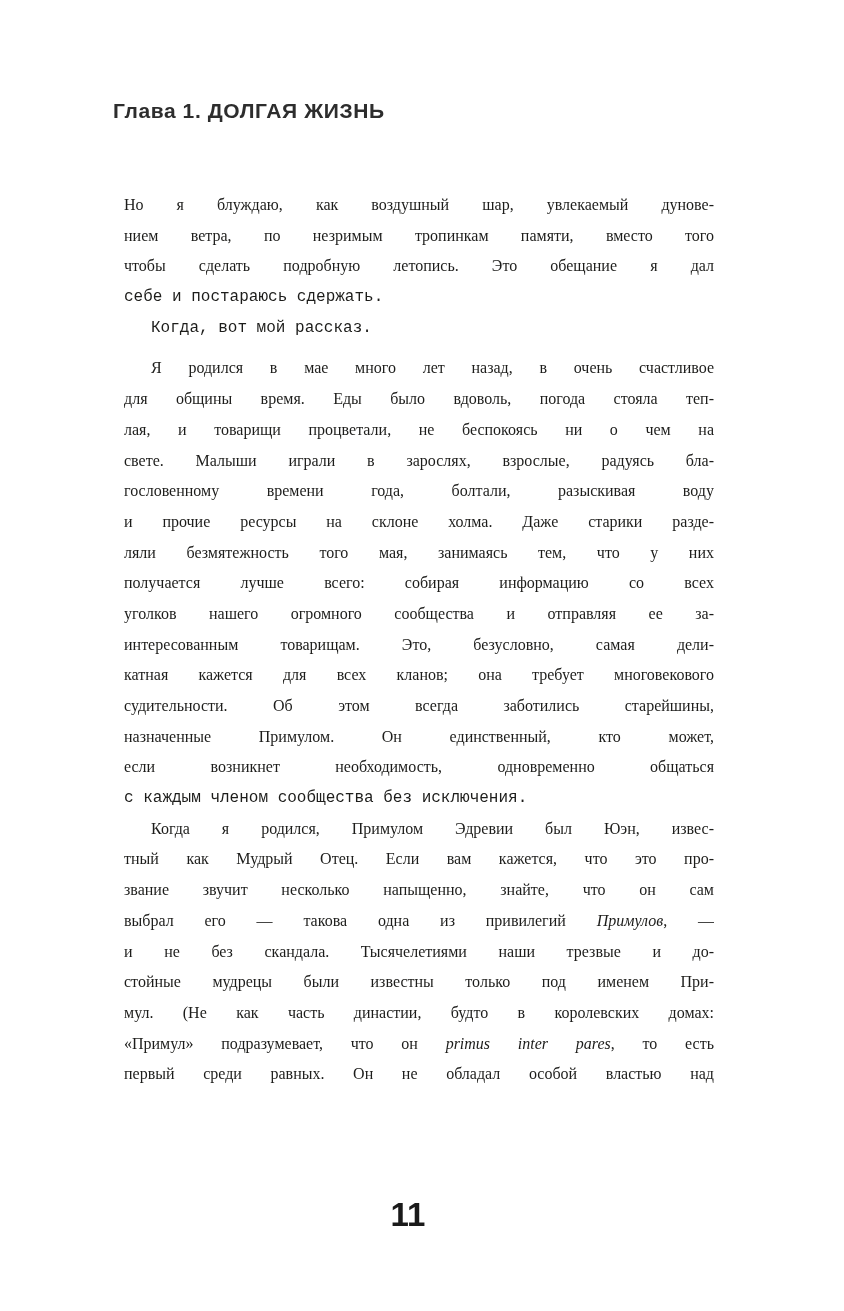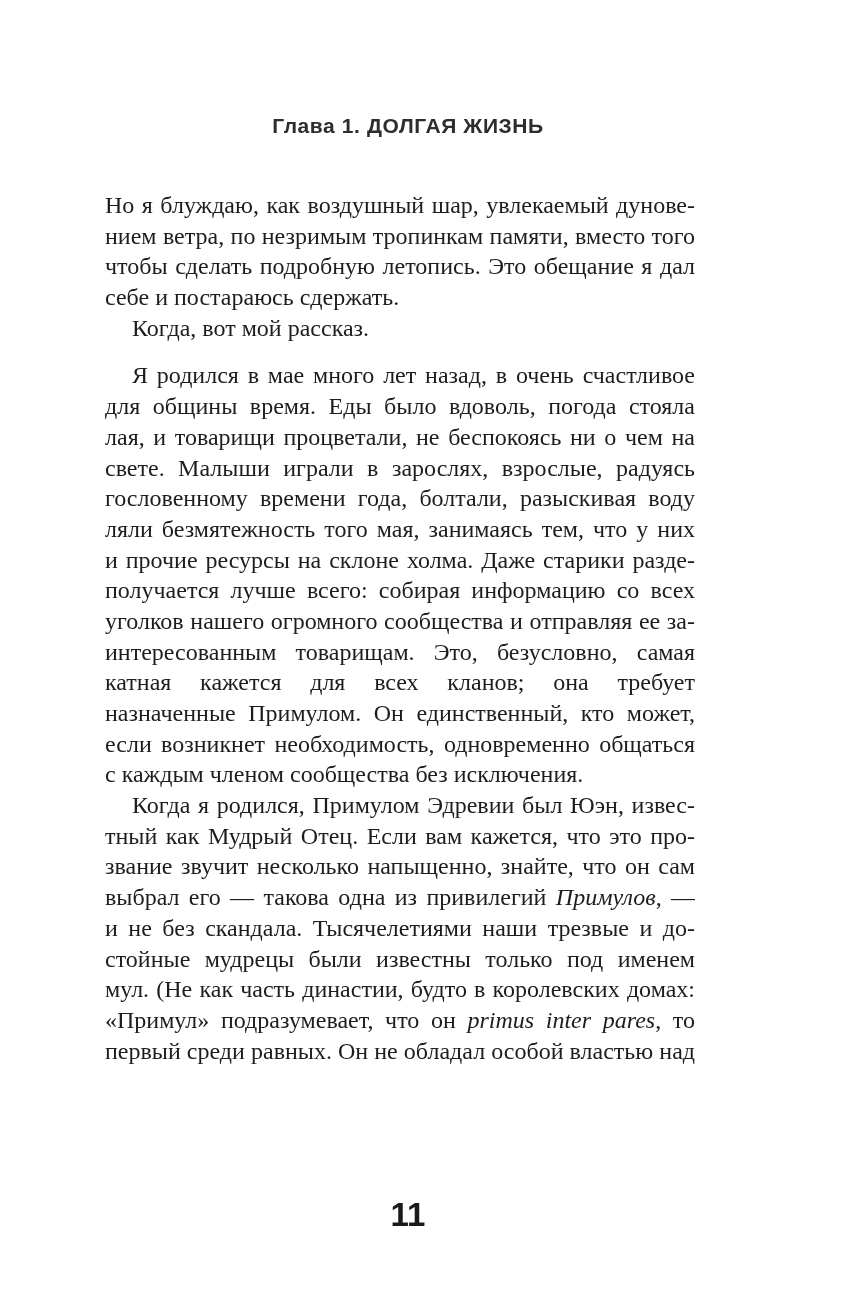--- a/index.html
+++ b/index.html
@@ -10,54 +10,54 @@
     width: 844px;
     height: 1311px;
     background: #ffffff;
     position: relative;
     overflow: hidden;
     font-family: "Liberation Serif", serif;
   }
   .chapter-header {
     position: absolute;
     left: 113px;
-    top: 114px;
+    top: 99px;
     width: 590px;
-    text-align: center;
     font-family: "Liberation Sans", sans-serif;
     font-weight: 700;
     font-size: 21px;
     letter-spacing: 0.6px;
     color: #2d2d2d;
   }
   .text-column {
     position: absolute;
-    left: 105px;
+    left: 124px;
     top: 190px;
     width: 590px;
     color: #1d1d1b;
-    font-size: 24px;
+    font-size: 16px;
     line-height: 30.7px;
   }
   .paragraph {
     margin: 0;
   }
   .paragraph.section-break {
-    margin-top: 17px;
+    margin-top: 10px;
   }
   .line {
     text-align: justify;
     text-align-last: justify;
     height: 30.7px;
     overflow: hidden;
     white-space: normal;
   }
   .line.last {
     text-align: left;
     text-align-last: left;
+    font-family: Liberation Mono, monospace;
   }
   .line.indent {
     text-indent: 27px;
   }
   .italic {
     font-style: italic;
   }
   .page-number {
     position: absolute;
     left: 113px;
@@ -84,26 +84,27 @@
     </div>
     <div class="paragraph">
       <div class="line last indent">Когда, вот мой рассказ.</div>
     </div>
     <div class="paragraph section-break">
       <div class="line indent">Я родился в мае много лет назад, в очень счастливое</div>
       <div class="line">для общины время. Еды было вдоволь, погода стояла теп-</div>
       <div class="line">лая, и товарищи процветали, не беспокоясь ни о чем на</div>
       <div class="line">свете. Малыши играли в зарослях, взрослые, радуясь бла-</div>
       <div class="line">гословенному времени года, болтали, разыскивая воду</div>
+      <div class="line">и прочие ресурсы на склоне холма. Даже старики разде-</div>
       <div class="line">ляли безмятежность того мая, занимаясь тем, что у них</div>
-      <div class="line">и прочие ресурсы на склоне холма. Даже старики разде-</div>
       <div class="line">получается лучше всего: собирая информацию со всех</div>
       <div class="line">уголков нашего огромного сообщества и отправляя ее за-</div>
       <div class="line">интересованным товарищам. Это, безусловно, самая дели-</div>
       <div class="line">катная кажется для всех кланов; она требует многовекового</div>
+      <div class="line">судительности. Об этом всегда заботились старейшины,</div>
       <div class="line">назначенные Примулом. Он единственный, кто может,</div>
       <div class="line">если возникнет необходимость, одновременно общаться</div>
       <div class="line last">с каждым членом сообщества без исключения.</div>
     </div>
     <div class="paragraph">
       <div class="line indent">Когда я родился, Примулом Эдревии был Юэн, извес-</div>
       <div class="line">тный как Мудрый Отец. Если вам кажется, что это про-</div>
       <div class="line">звание звучит несколько напыщенно, знайте, что он сам</div>
       <div class="line"><span>выбрал его — такова одна из привилегий </span><span class="italic">Примулов</span><span>, —</span></div>
       <div class="line">и не без скандала. Тысячелетиями наши трезвые и до-</div>

